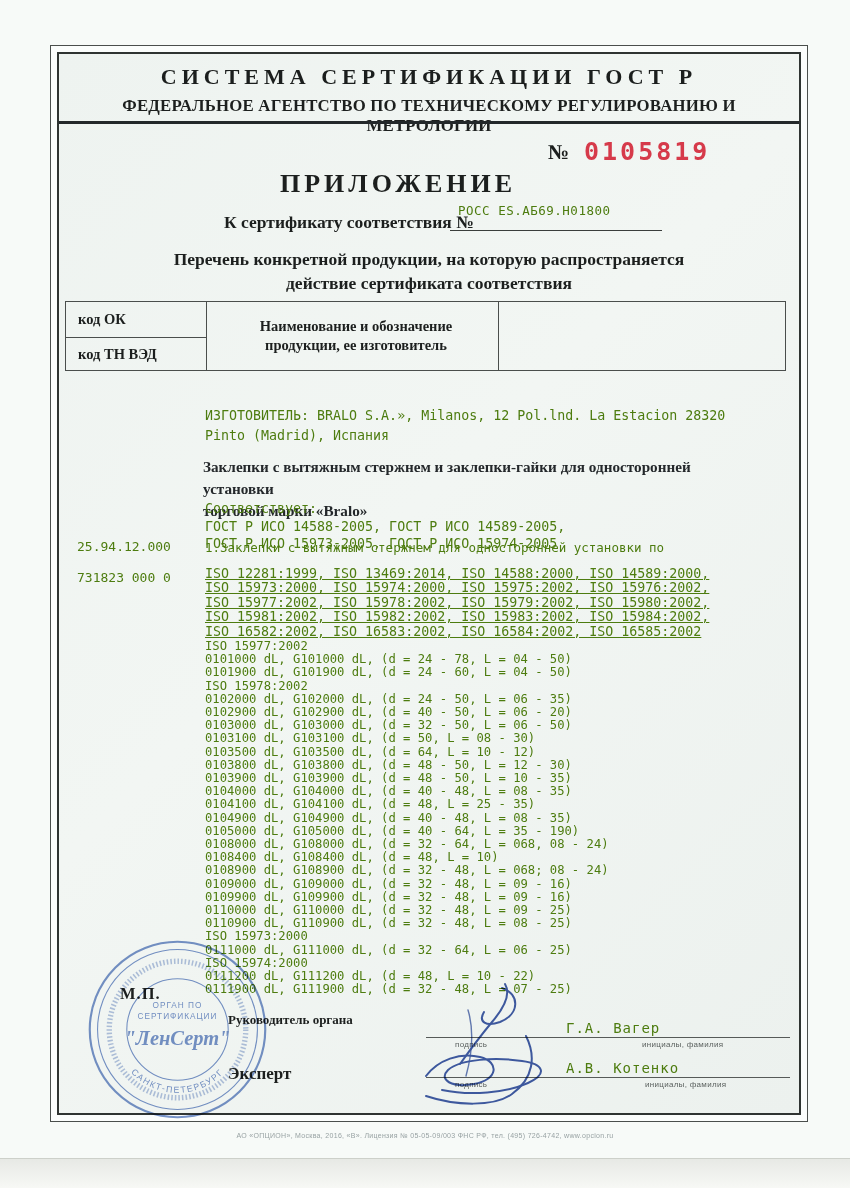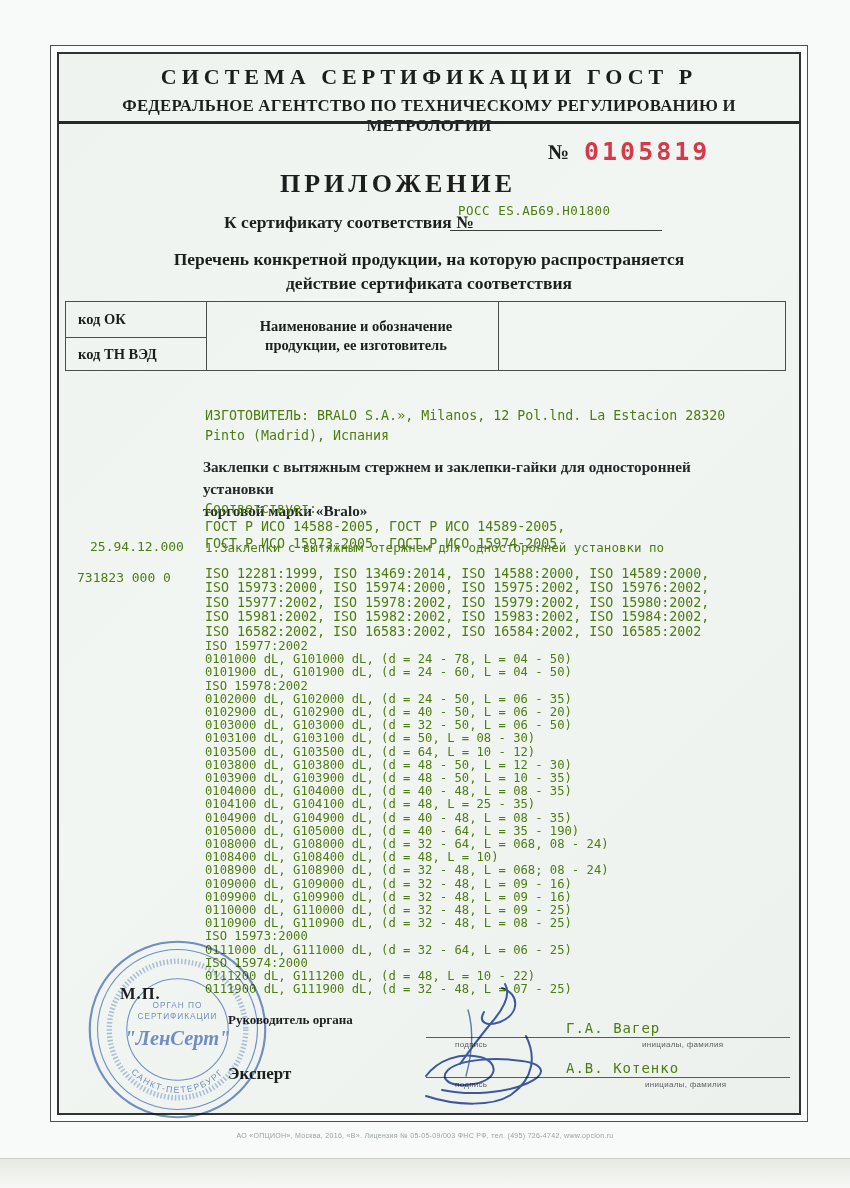--- a/index.html
+++ b/index.html
@@ -45,21 +45,21 @@
   .table { left:65px; top:301px; width:721px; height:70px; border:1.2px solid #4a4e4c; }
   .table .vline { position:absolute; top:0; width:1.2px; height:100%; background:#4a4e4c; }
   .table .hsplit { position:absolute; left:0; top:35px; width:140px; height:1.2px; background:#4a4e4c; }
   .th { position:absolute; font-family:"Liberation Serif", serif; font-weight:bold; font-size:14.5px; line-height:19px; }
 
   .code-cell { font-size:13px; }
   .manufacturer { left:205px; top:406px; width:560px; font-size:13.3px; line-height:20px; }
   .product-name { left:203px; top:456px; width:560px; font-size:15.2px; line-height:22px; color:#24282b; }
   .conformity   { left:205px; top:500px; width:560px; font-size:13.3px; line-height:17.5px; }
   .item1        { left:205px; top:540px; width:560px; font-size:12.5px; }
-  .standards    { left:205px; top:567px; width:575px; font-size:13.3px; line-height:14.4px; }
+  .standards    { left:205px; top:567px; width:575px; font-size:13.3px; line-height:14.4px;text-decoration:underline; }
   .products     { left:205px; top:640px; width:575px; font-size:12.2px; line-height:13.2px; }
 
   .role1 { left:228px; top:1012px; font-size:13px; }
   .role2 { left:228px; top:1064px; font-size:17px; }
   .mp-mark { left:120px; top:984px; font-size:16.5px; letter-spacing:1px; }
   .sig-line { height:1.2px; background:#565a58; }
   .tiny-caption { font-family:"Liberation Sans", sans-serif; font-size:8px; color:#5b615f; letter-spacing:0.3px; }
   .sig-name { font-size:14px; letter-spacing:1px; }
 
   .print-footer {
@@ -100,21 +100,21 @@
 <div class="abs table">
   <div class="vline" style="left:140px;"></div>
   <div class="vline" style="left:432px;"></div>
   <div class="hsplit"></div>
   <div class="th" style="left:12px; top:8px;">код ОК</div>
   <div class="th" style="left:12px; top:43px;">код ТН ВЭД</div>
   <div class="th center pre" style="left:140px; top:15px; width:292px;padding-left:8px;">Наименование и обозначение
 продукции, ее изготовитель</div>
 </div>
 
-<div class="abs mono code-cell" style="left:90px; top:539px;">25.94.12.000</div>
+<div class="abs mono code-cell" style="left:77px; top:539px;">25.94.12.000</div>
 <div class="abs mono code-cell" style="left:77px; top:570px;">731823 000 0</div>
 
 <div class="abs mono pre manufacturer">ИЗГОТОВИТЕЛЬ: BRALO S.A.», Milanos, 12 Pol.lnd. La Estacion 28320
 Pinto (Madrid), Испания</div>
 <div class="abs serif-bold pre product-name">Заклепки с вытяжным стержнем и заклепки-гайки для односторонней установки
 торговой марки «Bralo»</div>
 <div class="abs mono pre conformity">Соответствует:
 ГОСТ Р ИСО 14588-2005, ГОСТ Р ИСО 14589-2005,
 ГОСТ Р ИСО 15973-2005, ГОСТ Р ИСО 15974-2005</div>
 <div class="abs mono item1">1.Заклепки с вытяжным стержнем для односторонней установки по</div>

